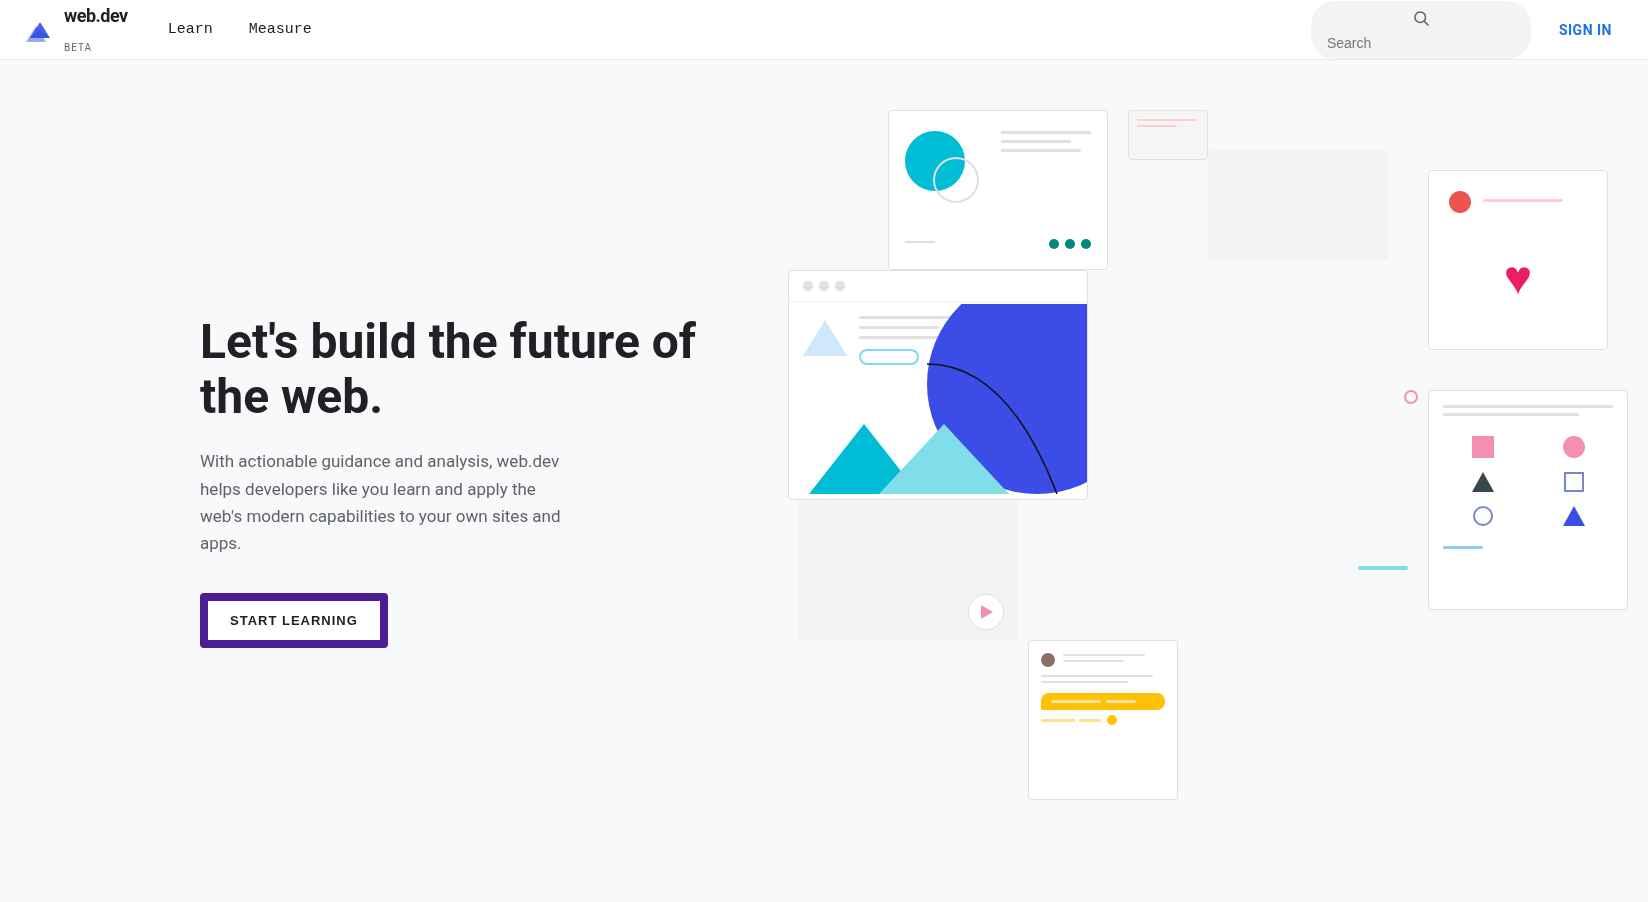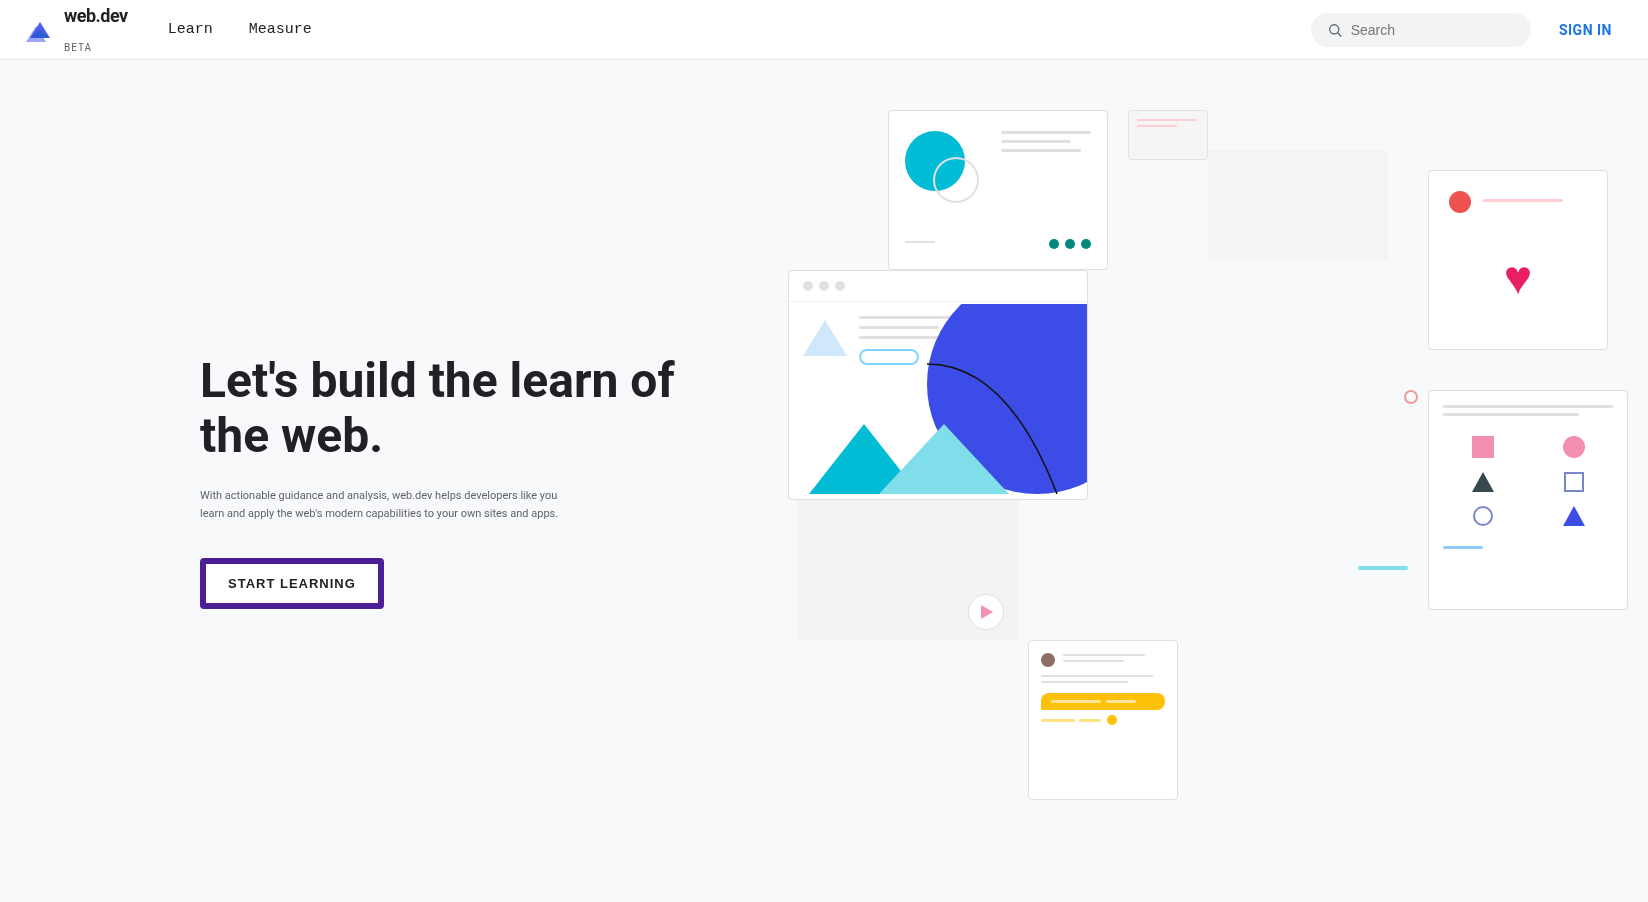--- a/index.html
+++ b/index.html
@@ -60,25 +60,27 @@
       font-size: 15px;
       color: #202124;
       text-decoration: none;
       border-radius: 4px;
       cursor: pointer;
       font-family: Liberation Mono, monospace;
     }
     .nav-spacer { flex: 1; }
     .nav-search {
       display: flex;
+      align-items: center;
       background: #f1f3f4;
       border-radius: 24px;
       padding: 8px 16px;
       gap: 8px;
       width: 220px;
+      flex-direction: column;
     }
     .search-icon-svg {
       width: 18px;
       height: 18px;
       color: #5f6368;
     }
     .search-input {
       background: transparent;
       border: none;
       outline: none;
@@ -111,21 +113,21 @@
       z-index: 2;
     }
     .hero-title {
       font-size: 48px;
       font-weight: 700;
       color: #202124;
       line-height: 1.15;
       margin-bottom: 24px;
     }
     .hero-description {
-      font-size: 11px;
+      font-size: 17px;
       color: #5f6368;
       line-height: 1.6;
       margin-bottom: 36px;
       max-width: 380px;
     }
     .hero-buttons {
       display: flex;
       gap: 16px;
       align-items: center;
     }
@@ -137,21 +139,21 @@
       font-size: 13px;
       font-weight: 700;
       letter-spacing: 1px;
       border-radius: 4px;
       cursor: pointer;
       text-transform: uppercase;
     }
     .btn-secondary {
       background: #fff;
       color: #202124;
-      border: 6px solid #4c1d95;
+      border: 8px solid #4c1d95;
       padding: 12px 22px;
       font-size: 13px;
       font-weight: 700;
       letter-spacing: 1px;
       border-radius: 4px;
       cursor: pointer;
       text-transform: uppercase;
     }
 
     
@@ -512,21 +514,21 @@
       <line x1="16.5" y1="16.5" x2="22" y2="22"></line>
     </svg>
     <input class="search-input" type="text" placeholder="Search" style="">
   </div>
 
   <a class="nav-signin" href="#">SIGN IN</a>
 </nav>
 
 <section class="hero">
   <div class="hero-content">
-    <h1 class="hero-title">Let's build the learn of the web.</h1>
+    <h1 class="hero-title">Let's build the future of the web.</h1>
     <p class="hero-description">With actionable guidance and analysis, web.dev helps developers like you learn and apply the web's modern capabilities to your own sites and apps.</p>
     <div class="hero-buttons">
       <button class="btn-secondary">START LEARNING</button>
     </div>
   </div>
 
   <div class="hero-illustration">
 
     <div class="bg-box1" style="width:220px;height:140px;top:390px;left:10px;opacity:0.5;"></div>
     <div class="bg-box1" style="width:180px;height:110px;top:40px;right:260px;opacity:0.4;"></div>

